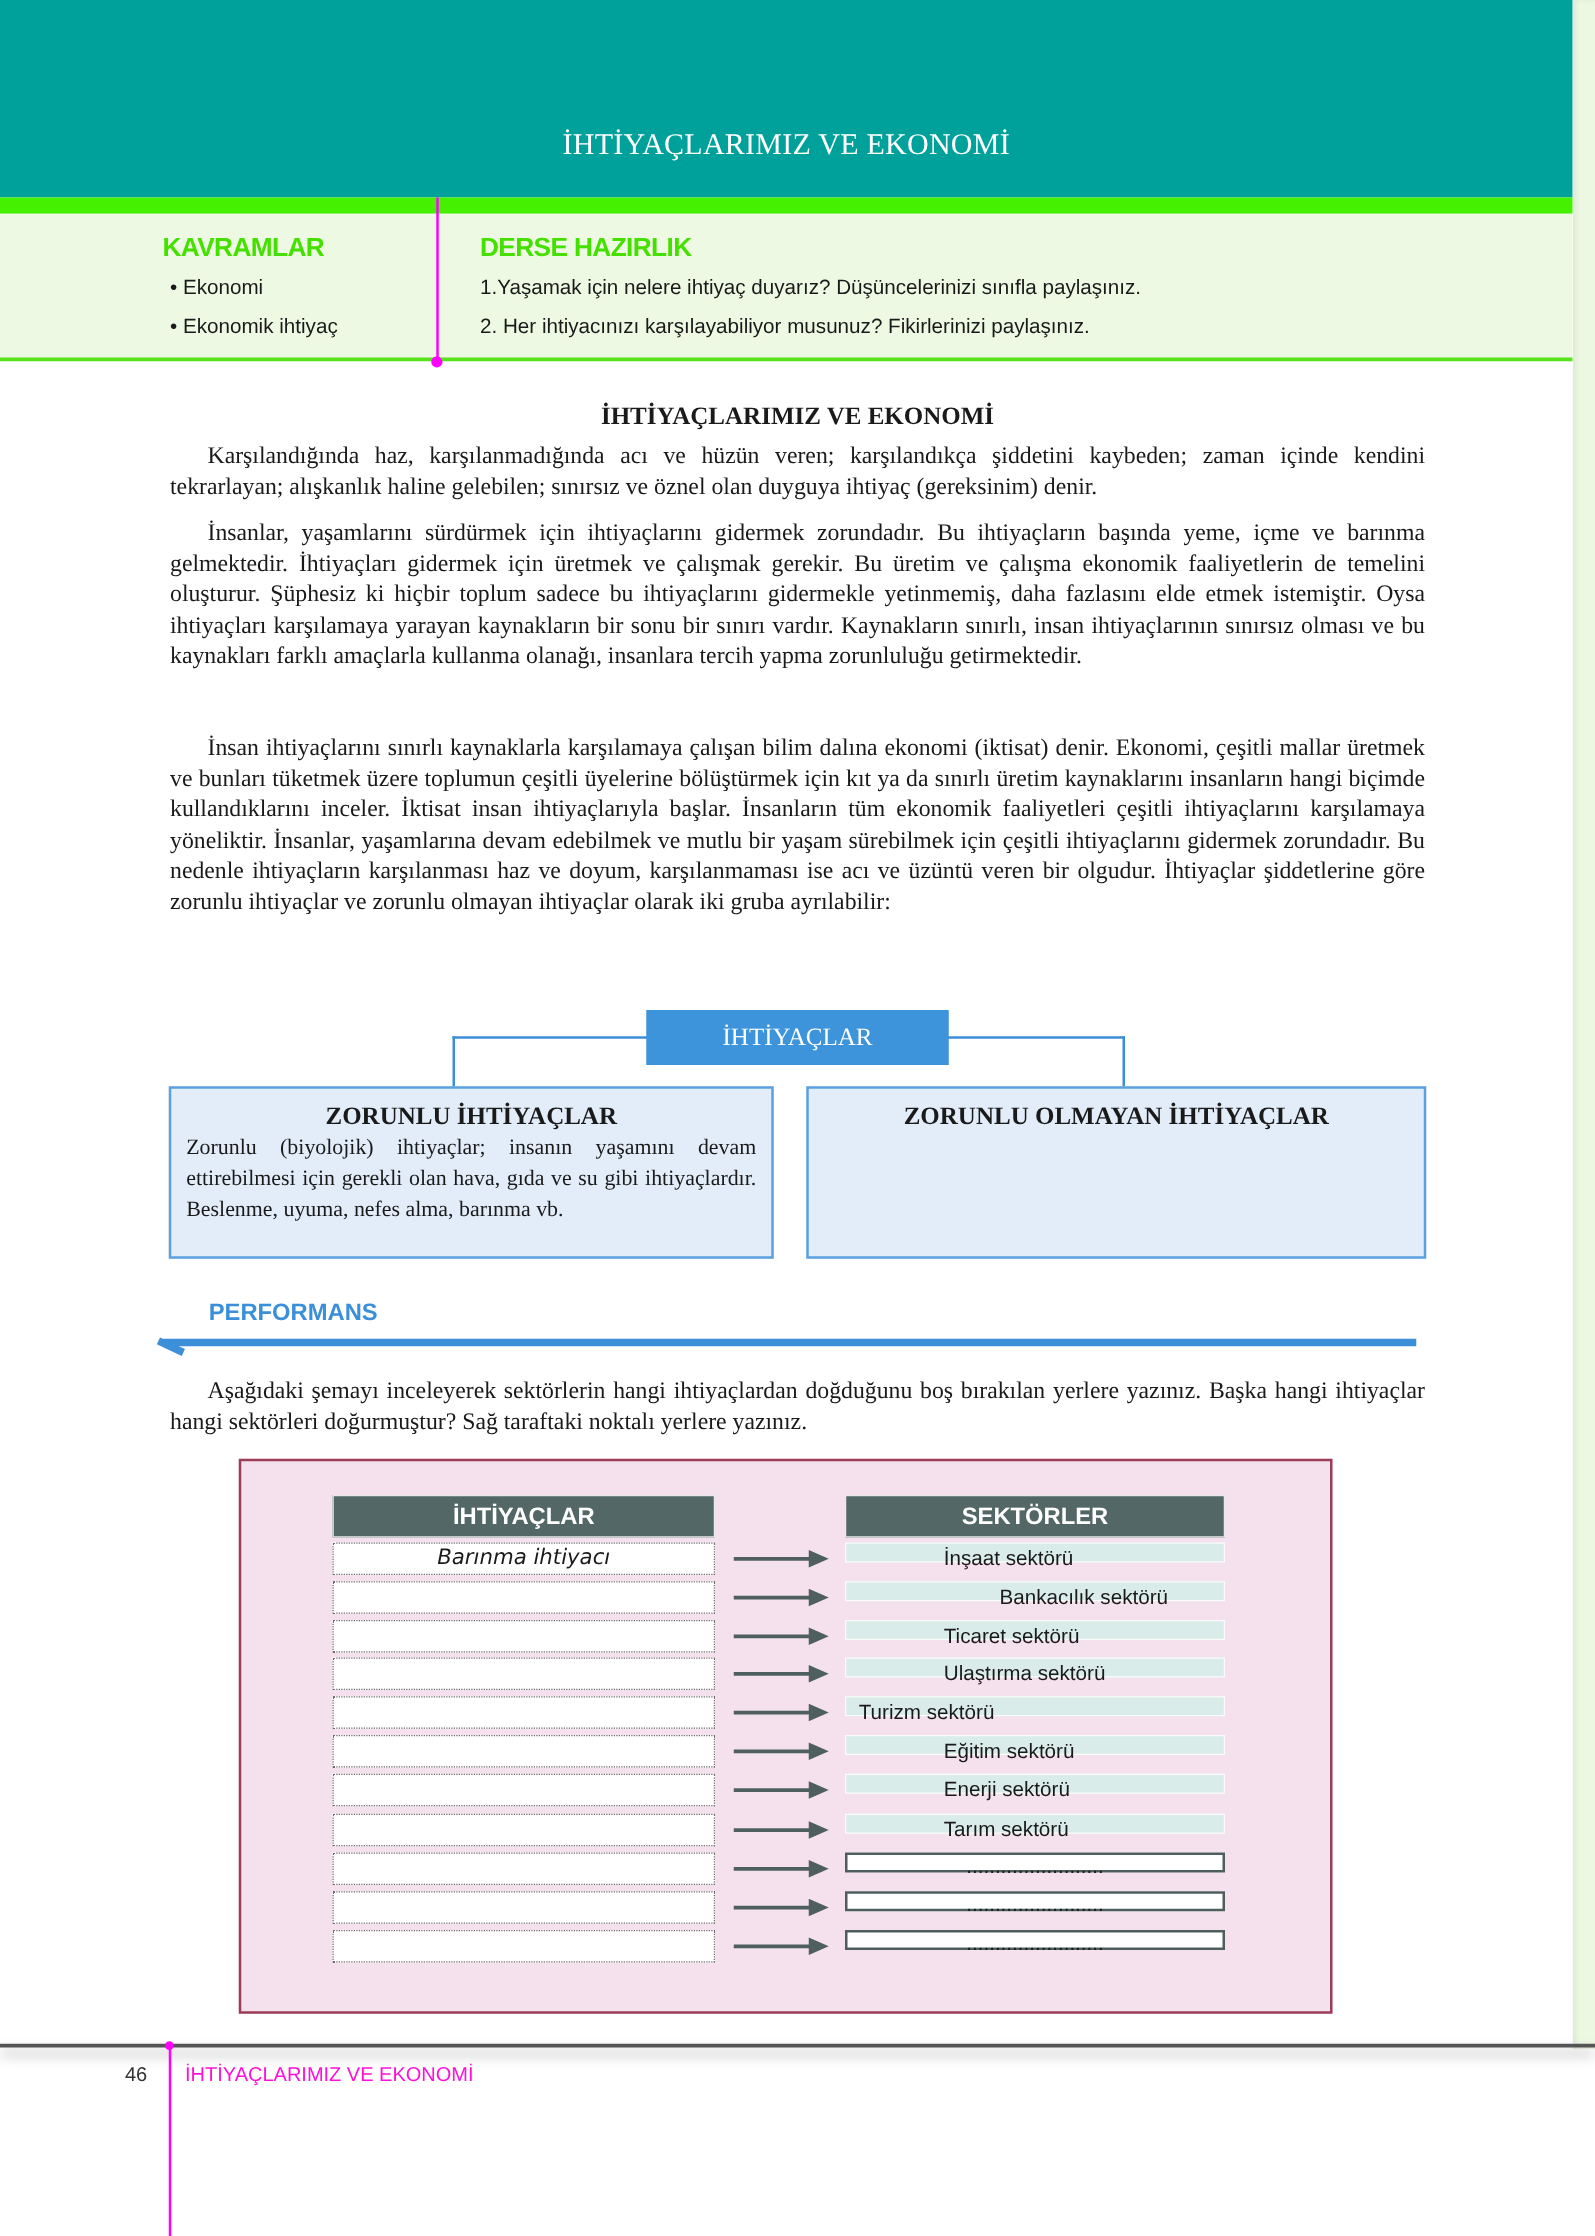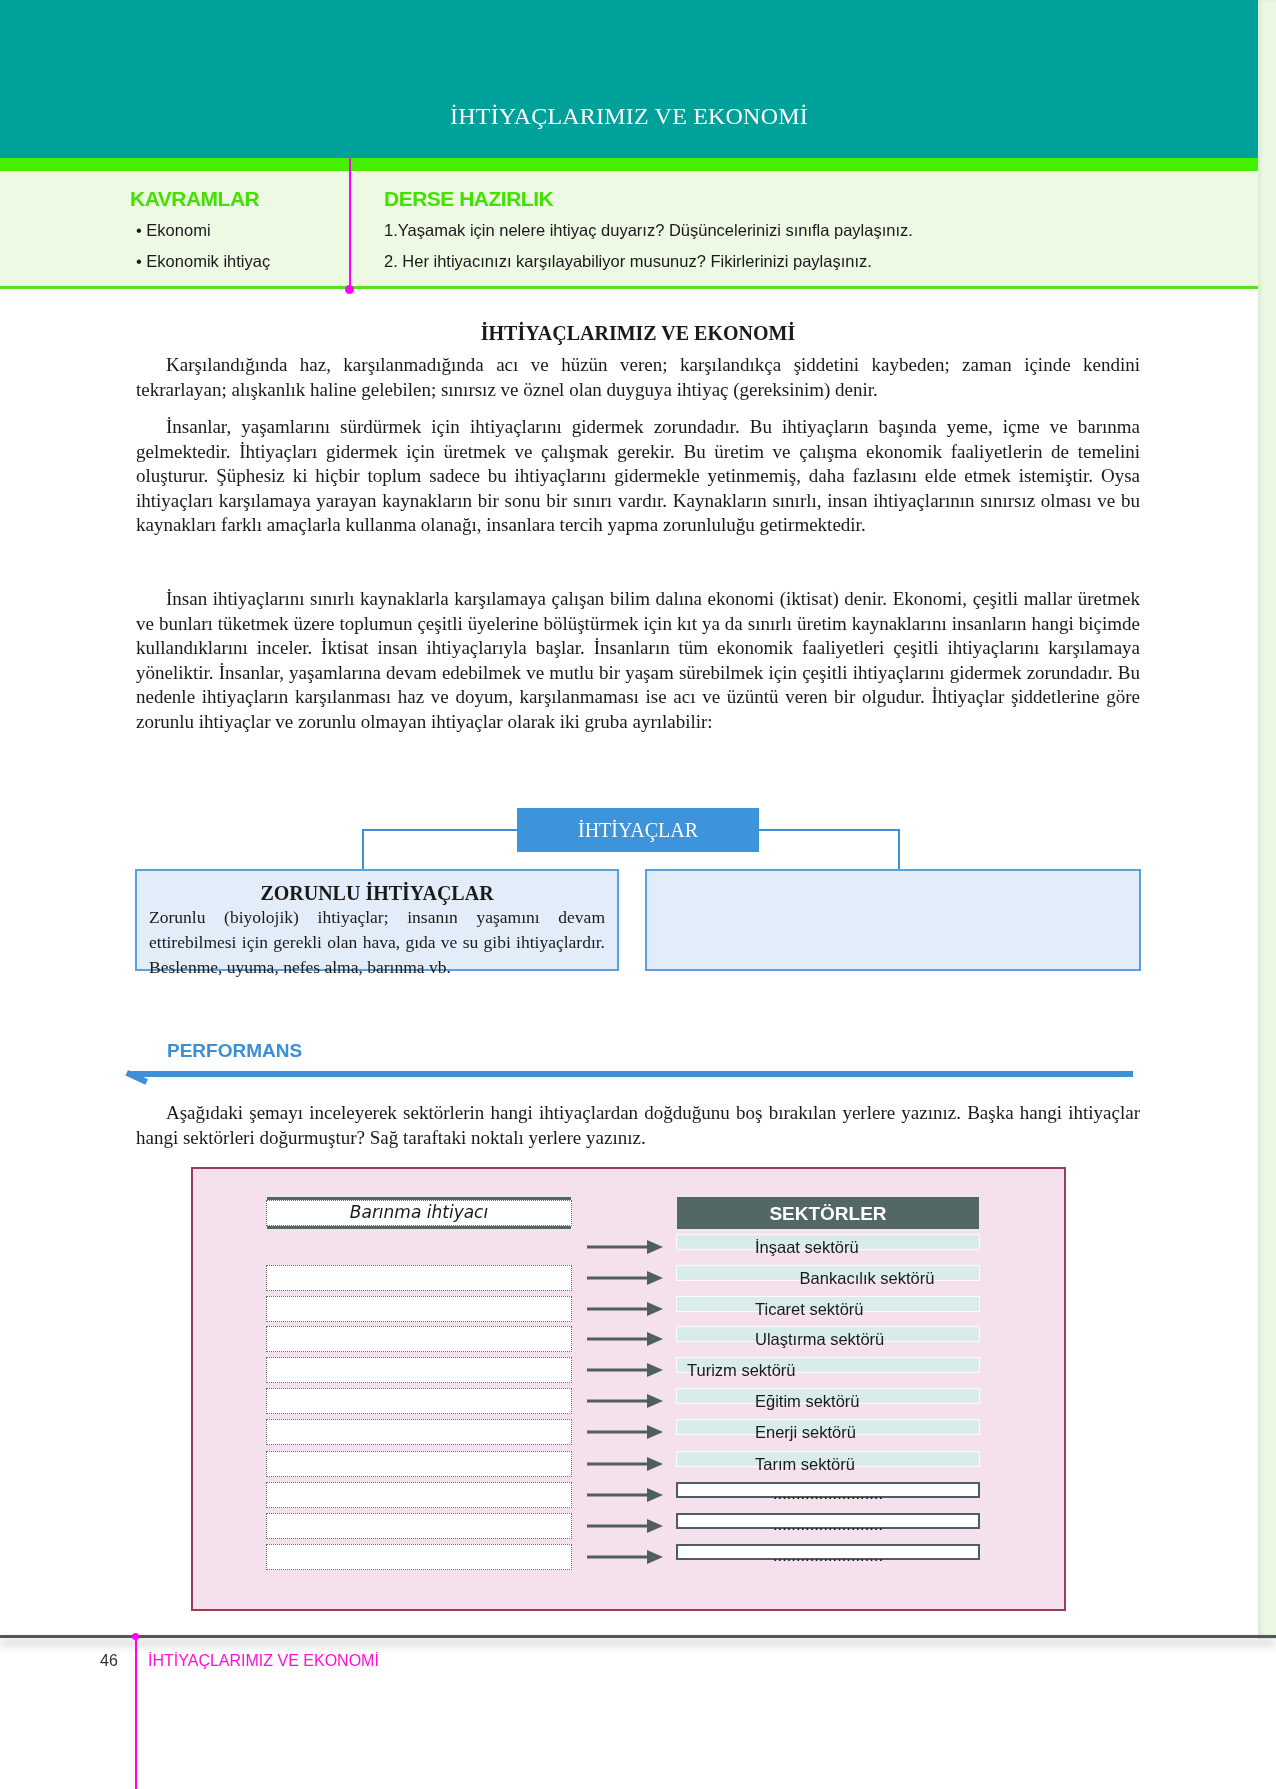--- a/index.html
+++ b/index.html
@@ -24,21 +24,21 @@
   .dh-title { left: 384px; }
   .kv-item, .dh-item { position: absolute; font-family: "Liberation Sans", sans-serif; font-size: 16.5px; color: #1a1a1a; }
   .kv-item { left: 136px; }
   .dh-item { left: 384px; }
 
   .section-title { position: absolute; left: 0; top: 322px; width: 1276px; text-align: center; font-weight: bold; font-size: 20px; }
   .para { position: absolute; left: 136px; width: 1004px; font-size: 19px; line-height: 24.6px; text-align: justify; text-indent: 30px; }
 
   .diag-link { position: absolute; border: 2px solid #3b8fd9; border-bottom: none; }
   .diag-root { position: absolute; left: 517px; top: 808px; width: 242px; height: 44px; background: #3d94db; color: #fff; font-size: 20px; text-align: center; line-height: 44px; }
-  .diag-box { position: absolute; top: 869px; height: 102px; background: #e2edf9; border: 2px solid #5ba1df; padding: 10px 12px; }
+  .diag-box { position: absolute; top: 869px; height: 138px; background: #e2edf9; border: 2px solid #5ba1df; padding: 10px 12px; }
   .diag-box-title { text-align: center; font-weight: bold; font-size: 20px; line-height: 24px; }
   .diag-box-text { font-size: 17.5px; line-height: 25px; text-align: justify; }
 
   .perf-title { position: absolute; left: 167px; top: 1040px; color: #3b8fd9; font-family: "Liberation Sans", sans-serif; font-weight: bold; font-size: 19px; }
   .perf-line { position: absolute; left: 130px; top: 1071px; width: 1003px; height: 6px; background: #3d8fd9; }
   .perf-hook { position: absolute; left: 128px; top: 1070px; width: 22px; height: 6px; background: #3d8fd9; transform: rotate(25deg); transform-origin: left top; }
 
   .activity { position: absolute; left: 191px; top: 1167px; width: 875px; height: 444px; background: #f5e1ed; border: 2px solid #9b3d57; }
   .col-head { position: absolute; top: 1196px; height: 34px; background: #536866; color: #fff; font-family: "Liberation Sans", sans-serif; font-weight: bold; font-size: 19px; text-align: center; line-height: 34px; border: 1px solid #e8e8e8; }
   .need-box { position: absolute; left: 266px; width: 306px; height: 26px; background: #fff; border: 1.5px dotted #6d6d6d; font-family: "DejaVu Sans", sans-serif; font-style: italic; font-size: 17px; text-align: center; line-height: 23px; }
@@ -80,33 +80,34 @@
 
 <div class="diag-link" style="left:362px; top:829px; width:156px; height:41px; border-right:none;"></div>
 <div class="diag-link" style="left:758px; top:829px; width:142px; height:41px; border-left:none;"></div>
 <div class="diag-root">İHTİYAÇLAR</div>
 
 <div class="diag-box" style="left:135px; width:484px;">
   <div class="diag-box-title">ZORUNLU İHTİYAÇLAR</div>
   <div class="diag-box-text">Zorunlu (biyolojik) ihtiyaçlar; insanın yaşamını devam ettirebilmesi için gerekli olan hava, gıda ve su gibi ihtiyaçlardır. Beslenme, uyuma, nefes alma, barınma vb.</div>
 </div>
 <div class="diag-box" style="left:645px; width:496px;">
+  <div class="diag-box-title">ZORUNLU OLMAYAN İHTİYAÇLAR</div>
 </div>
 
 <div class="perf-title">PERFORMANS</div>
 <div class="perf-line"></div>
 <div class="perf-hook"></div>
 <p class="para" style="top:1101px">Aşağıdaki şemayı inceleyerek sektörlerin hangi ihtiyaçlardan doğduğunu boş bırakılan yerlere yazınız. Başka hangi ihtiyaçlar hangi sektörleri doğurmuştur? Sağ taraftaki noktalı yerlere yazınız.</p>
 
 <div class="activity"></div>
 <div class="col-head" style="left:266px; width:306px;">İHTİYAÇLAR</div>
 <div class="col-head" style="left:676px; width:304px;">SEKTÖRLER</div>
 
 <div id="rows">
-    <div class="need-box" style="top: 1200px; font-style: italic;">Barınma ihtiyacı</div>
+    <div class="need-box" style="top: 1234px; font-style: italic;">Barınma ihtiyacı</div>
     <svg class="arrow" viewBox="0 0 80 20" style="top: 1237px;">
       <line x1="2" y1="10" x2="64" y2="10" stroke="#4e5f5d" stroke-width="3"></line>
       <polygon points="62,3 78,10 62,17" fill="#4e5f5d"></polygon>
     </svg>
     <div class="sector-box" style="top: 1234px;">İnşaat sektörü</div>
     <div class="need-box" style="top: 1265px;"></div>
     <svg class="arrow" viewBox="0 0 80 20" style="top: 1268px;">
       <line x1="2" y1="10" x2="64" y2="10" stroke="#4e5f5d" stroke-width="3"></line>
       <polygon points="62,3 78,10 62,17" fill="#4e5f5d"></polygon>
     </svg>

